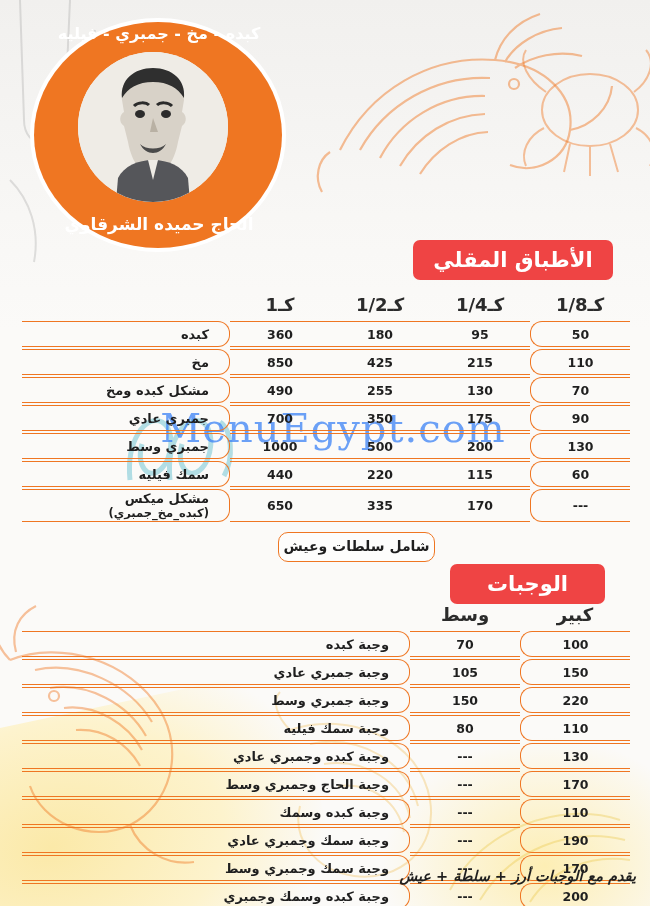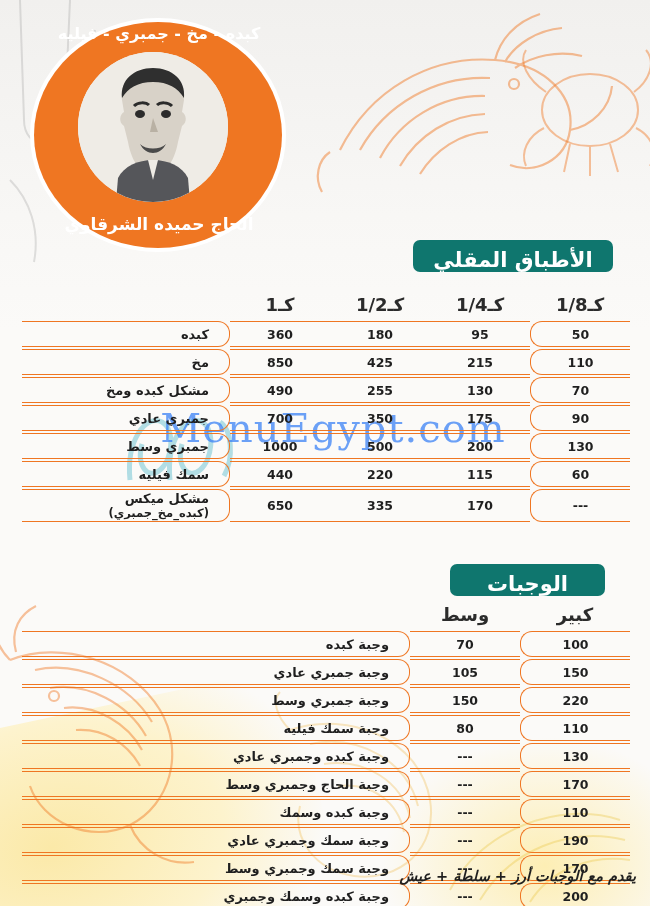--- a/index.html
+++ b/index.html
@@ -130,28 +130,28 @@
     width: 286px;
     text-align: center;
     color: #fff;
     font-size: 17px;
     font-weight: bold;
   }
 
   
   .pill {
     position: absolute;
-    background: #0f766e;
+    background: #ef4444;
     color: #ffffff;
     border-radius: 7px;
     font-size: 21px;
     font-weight: bold;
     text-align: center;
     line-height: 40px;
-    height: 32px;
+    height: 40px;
   }
   #pill-fried { right: 37px; top: 240px; width: 200px; }
   #pill-meals { right: 45px; top: 564px; width: 155px; }
 
   
   .table-wrap { position: absolute; }
   #fried-wrap { right: 20px; top: 290px; width: 608px; }
   #meals-wrap { right: 20px; top: 600px; width: 608px; }
 
   table.menu {
@@ -403,20 +403,21 @@
           <td>650</td>
           <td class="name">
             <span>مشكل ميكس</span>
             <span class="name-sub">(كبده_مخ_جمبري)</span>
           </td>
         </tr>
       </tbody>
     </table>
   </div>
 
+  <div class="note-pill" id="note-fried">شامل سلطات وعيش</div>
 
   <div class="pill" id="pill-meals">الوجبات</div>
 
   <div class="table-wrap" id="meals-wrap">
     <table class="menu">
       <thead>
         <tr class="colhead-row">
           <th style="width:110px">كبير</th>
           <th style="width:110px">وسط</th>
           <th style="width:388px"></th>

